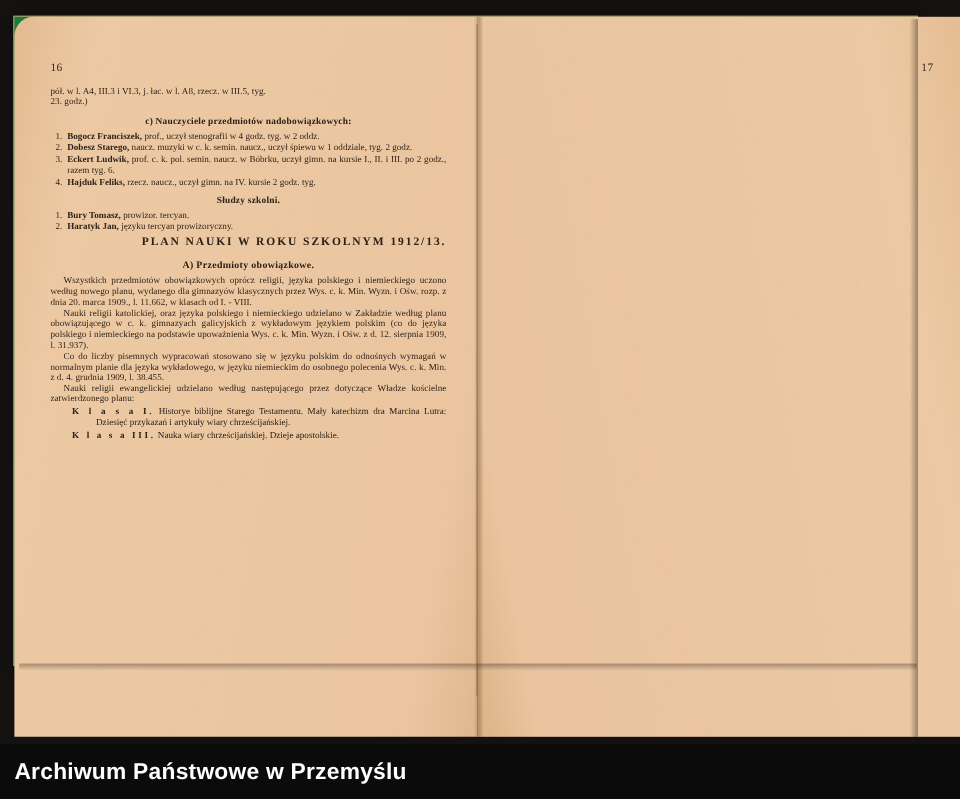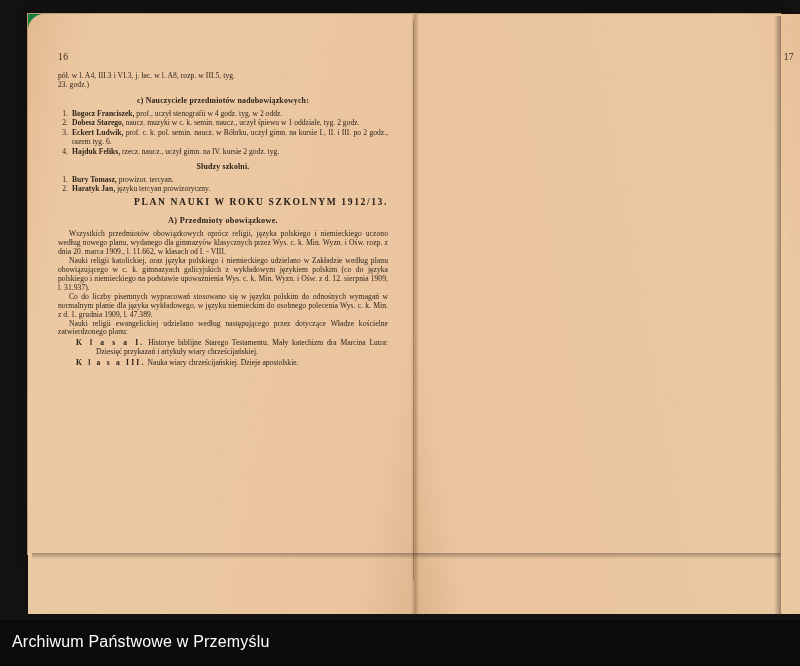--- a/index.html
+++ b/index.html
@@ -5,21 +5,21 @@
   html,body{margin:0;padding:0;}
   body{
     width:800px;height:666px;overflow:hidden;
     background:#131313;
     font-family:"Liberation Serif", serif;
   }
   #scan{position:relative;width:800px;height:666px;background:#141210;}
 
   
   .book{
-    position:absolute;left:28px;top:14px;width:752px;height:540px;
+    position:absolute;left:12px;top:14px;width:752px;height:540px;
     background:#15803d;
     box-shadow:0 0 0 1px #b99a74, 2px 3px 10px rgba(0,0,0,.55);
   }
   .page{
     position:absolute;top:0;height:600px;
     background:linear-gradient(95deg,#ebc8a1 0%,#e7c199 55%,#e2b98f 100%);
   }
   .page.left{left:0;width:386px;border-top-left-radius:16px;
     background:linear-gradient(100deg,#e3ba91 0%,#ecc9a3 14%,#eac5a0 88%,#dfb68e 100%);}
   .page.right{left:386px;width:366px;
@@ -63,35 +63,35 @@
   ol.numlist{margin:2px 0 0;padding:0;list-style:none;}
   ol.numlist li{font-size:7.6px;line-height:9.1px;margin-bottom:.5px;
     padding-left:14px;text-indent:-14px;color:#2e241a;text-align:justify;}
   ol.numlist li .num{display:inline-block;width:10px;text-align:right;margin-right:4px;text-indent:0;}
 
   .klasa{font-size:7.6px;line-height:9.1px;margin-bottom:1.2px;
     padding-left:20px;text-indent:-20px;text-align:justify;}
   .klasa .kw{letter-spacing:2.2px;}
 
   .foot-bar{position:absolute;left:0;bottom:0;width:800px;height:46px;background:#0b0b0b;}
-  .foot-bar span{position:absolute;left:12px;top:13px;color:#fff;font-size:16px;
-    font-family:"Liberation Sans",sans-serif;font-weight:normal;letter-spacing:.2px;}
+  .foot-bar span{position:absolute;left:12px;top:13px;color:#fff;font-size:19px;
+    font-family:"Liberation Sans",sans-serif;font-weight:bold;letter-spacing:.2px;}
 </style>
 </head>
 <body>
 
 <div id="scan">
   <div class="book">
 
     <div class="page left">
       <div class="paper-grain"></div>
       <div class="folio l">16</div>
 
       <div class="content lp" style="top:58px;">
-        <div class="ln">pół. w l. A4, III.3 i VI.3, j. łac. w l. A8, rozp. w III.5, tyg.</div>
+        <div class="ln">pół. w l. A4, III.3 i VI.3, j. łac. w l. A8, rzecz. w III.5, tyg.</div>
         <div class="ln">23. godz.)</div>
 
         <div class="hd-sub">c) Nauczyciele przedmiotów nadobowiązkowych:</div>
 
         <ol class="numlist">
           <li><span class="num">1.</span><span class="b">Bogocz Franciszek,</span> <span>prof., uczył stenografii w 4 godz. tyg. w 2 oddz.</span></li>
           <li><span class="num">2.</span><span class="b">Dobesz Starego,</span> <span>naucz. muzyki w c. k. semin. naucz., uczył śpiewu w 1 oddziale, tyg. 2 godz.</span></li>
           <li><span class="num">3.</span><span class="b">Eckert Ludwik,</span> <span>prof. c. k. pol. semin. naucz. w Bóbrku, uczył gimn. na kursie I., II. i III. po 2 godz., razem tyg. 6.</span></li>
           <li><span class="num">4.</span><span class="b">Hajduk Feliks,</span> <span>rzecz. naucz., uczył gimn. na IV. kursie 2 godz. tyg.</span></li>
         </ol>
@@ -100,21 +100,21 @@
         <ol class="numlist">
           <li><span class="num">1.</span><span class="b">Bury Tomasz,</span> <span>prowizor. tercyan.</span></li>
           <li><span class="num">2.</span><span class="b">Haratyk Jan,</span> <span>języku tercyan prowizoryczny.</span></li>
         </ol>
 
         <div class="hd-big">PLAN NAUKI W ROKU SZKOLNYM 1912/13.</div>
         <div class="hd-mid">A) Przedmioty obowiązkowe.</div>
 
         <p class="indent">Wszystkich przedmiotów obowiązkowych oprócz religii, języka polskiego i niemieckiego uczono według nowego planu, wydanego dla gimnazyów klasycznych przez Wys. c. k. Min. Wyzn. i Ośw. rozp. z dnia 20. marca 1909., l. 11.662, w klasach od I. - VIII.</p>
         <p class="indent">Nauki religii katolickiej, oraz języka polskiego i niemieckiego udzielano w Zakładzie według planu obowiązującego w c. k. gimnazyach galicyjskich z wykładowym językiem polskim (co do języka polskiego i niemieckiego na podstawie upoważnienia Wys. c. k. Min. Wyzn. i Ośw. z d. 12. sierpnia 1909, l. 31.937).</p>
-        <p class="indent">Co do liczby pisemnych wypracowań stosowano się w języku polskim do odnośnych wymagań w normalnym planie dla języka wykładowego, w języku niemieckim do osobnego polecenia Wys. c. k. Min. z d. 1. grudnia 1909, l. 47.389.</p>
+        <p class="indent">Co do liczby pisemnych wypracowań stosowano się w języku polskim do odnośnych wymagań w normalnym planie dla języka wykładowego, w języku niemieckim do osobnego polecenia Wys. c. k. Min. z d. 4. grudnia 1909, l. 38.455.</p>
         <p class="indent">Nauki religii ewangelickiej udzielano według następującego przez dotyczące Władze kościelne zatwierdzonego planu:</p>
 
         <div style="padding-left:18px;margin-top:1px;">
           <div class="klasa"><span class="b kw">K l a s a  I.</span> <span>Historye biblijne Starego Testamentu. Mały katechizm dra Marcina Lutra: Dziesięć przykazań i artykuły wiary chrześcijańskiej.</span></div>
           <div class="klasa"><span class="b kw">K l a s a  III.</span> <span>Nauka wiary chrześcijańskiej. Dzieje apostolskie.</span></div>
         </div>
       </div>
     </div>
 
     <div class="page right">

